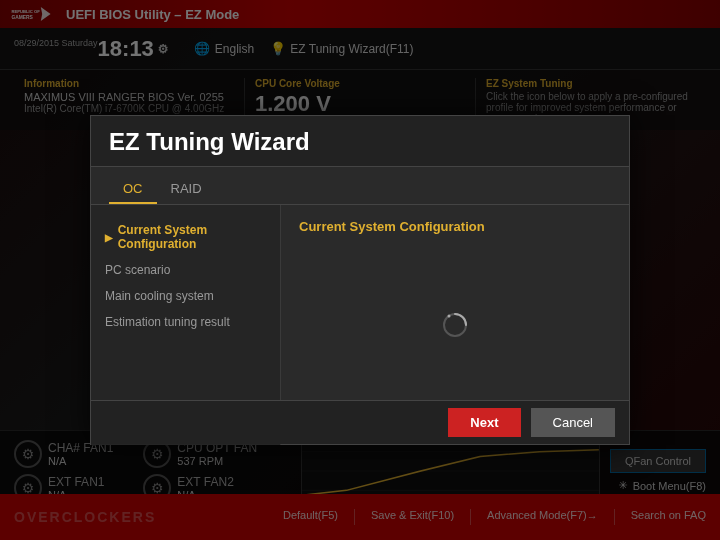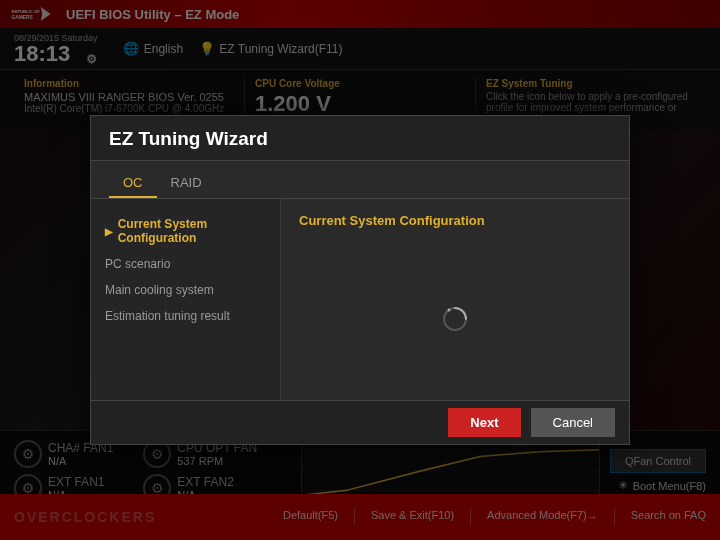--- a/index.html
+++ b/index.html
@@ -55,35 +55,35 @@
       height: 42px;
       background: rgba(20,20,20,0.95);
       display: flex;
       align-items: center;
       padding: 0 14px;
       z-index: 10;
       border-bottom: 1px solid #333;
     }
     .datetime {
       display: flex;
-      flex-direction: column;
+      flex-direction: row;
       margin-right: 18px;
     }
     .date-text {
       font-size: 9px;
       color: #aaa;
     }
     .time-text {
       font-size: 22px;
       color: #fff;
       font-weight: bold;
       line-height: 1;
       display: flex;
-      align-items: flex-end;
-      gap: 16px;
+      align-items: center;
+      gap: 4px;
     }
     .gear-icon-small {
       font-size: 12px;
       color: #ccc;
     }
     .nav-items {
       display: flex;
       align-items: center;
       gap: 16px;
       margin-left: 8px;
@@ -152,21 +152,21 @@
       border: 1px solid #444;
       z-index: 30;
       box-shadow: 0 0 30px rgba(0,0,0,0.8);
     }
     .wizard-title-bar {
       background: #222;
       padding: 12px 18px 10px;
       border-bottom: 1px solid #444;
     }
     .wizard-title {
-      font-size: 19px;
+      font-size: 24px;
       color: #fff;
       font-weight: bold;
     }
     .wizard-tabs {
       display: flex;
       padding: 8px 18px 0;
       gap: 0;
       background: #2a2a2a;
       border-bottom: 1px solid #444;
     }

